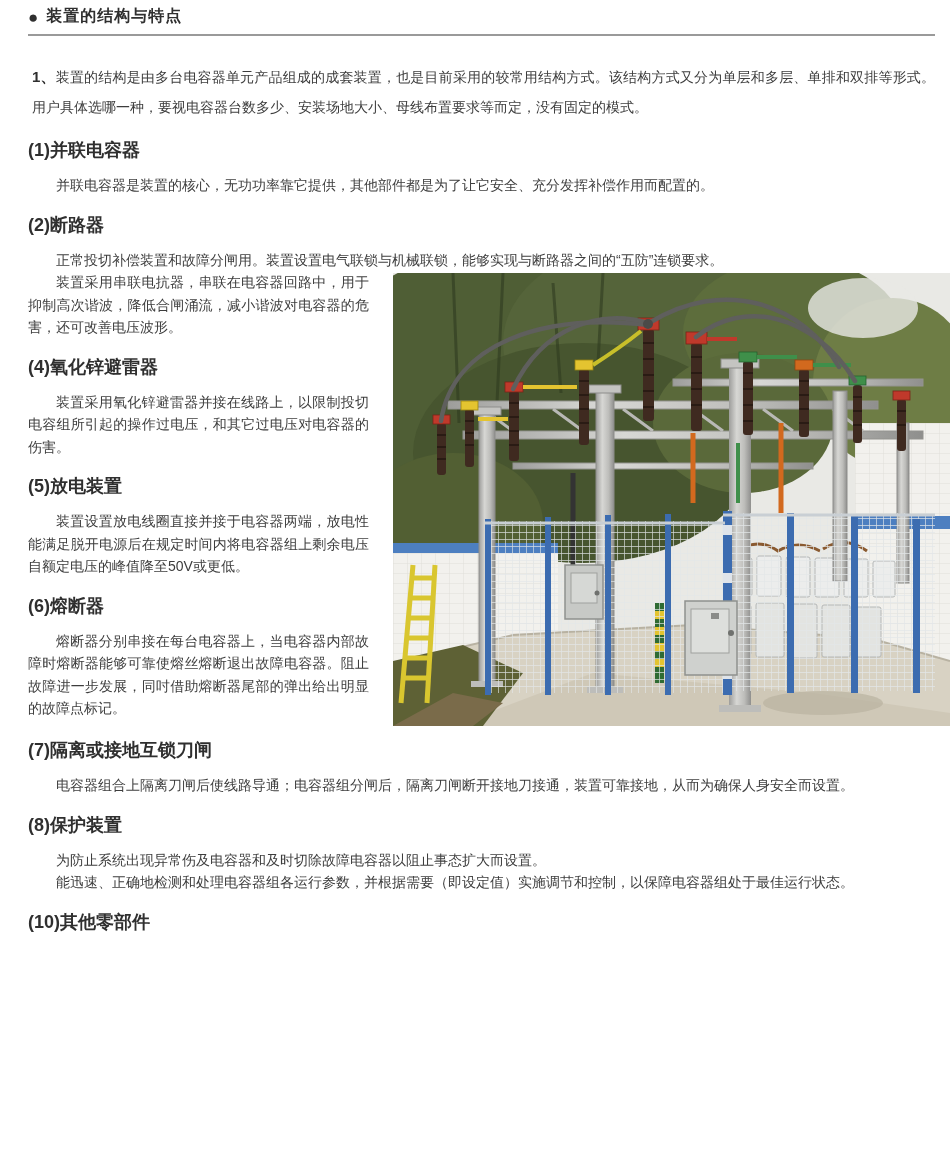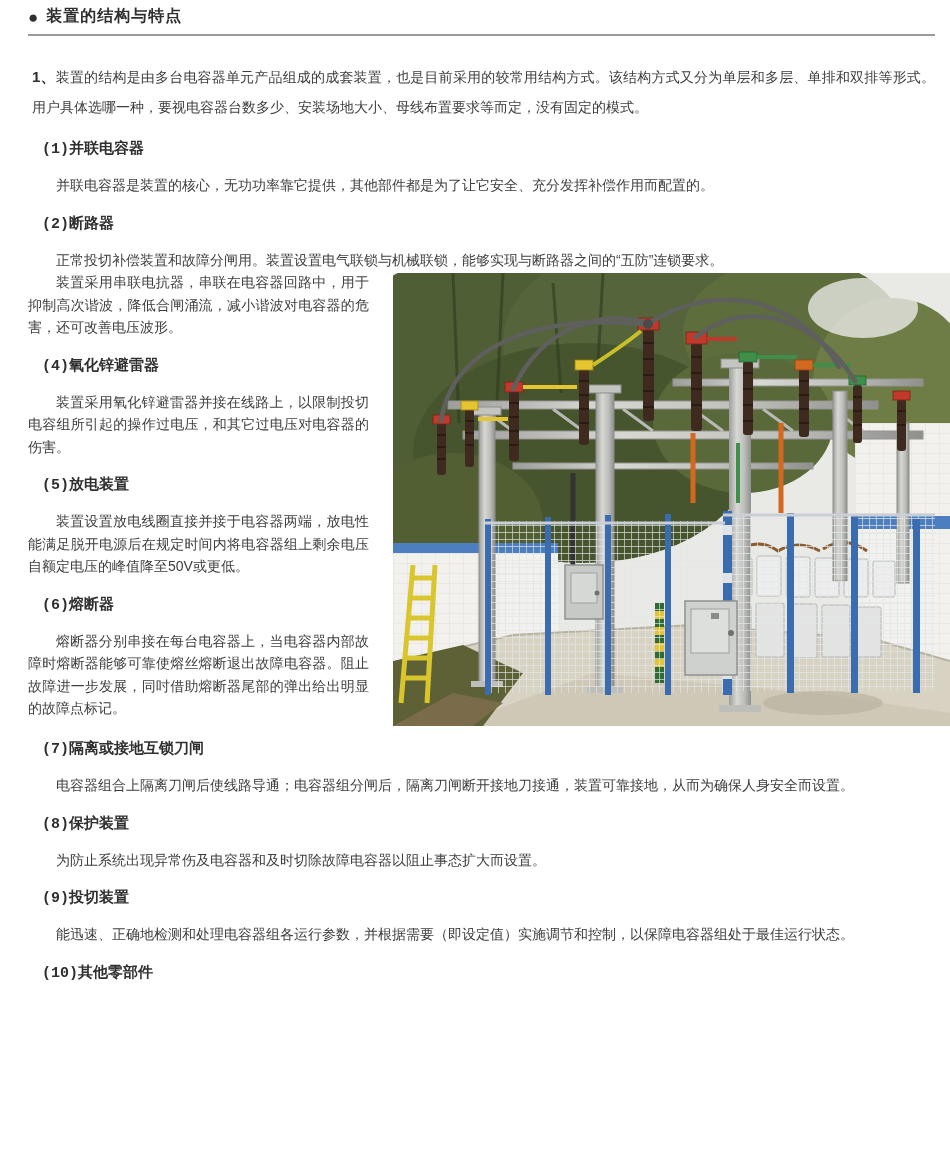--- a/index.html
+++ b/index.html
@@ -14,21 +14,21 @@
   .header{display:flex;align-items:center;gap:8px;margin-right:15px;}
   .bullet{color:#2f2f2f;font-size:17px;line-height:1;transform:translateY(1px);}
   .page-title{font-size:16px;font-weight:bold;color:#2f2f2f;margin:0;letter-spacing:1px;}
   .divider{border:none;border-top:2px solid #9a9a9a;margin:7px 15px 0 0;}
 
   
   .intro{margin:26px 15px 0 4px;font-size:14px;line-height:30px;text-align:justify;color:#3d3d3d;}
   .intro .num{font-weight:bold;font-size:15px;color:#2f2f2f;}
 
   
-  .sec-h{font-size:15px;font-weight:bold;color:#2f2f2f;margin:20px 15px 16px 14px;line-height:16px;font-family:Liberation Mono, monospace;}
+  .sec-h{font-size:18px;font-weight:bold;color:#2f2f2f;margin:20px 15px 16px 0;line-height:16px;}
   .sec-b{font-size:14px;line-height:22.5px;margin:0 15px 0 0;text-indent:2em;text-align:justify;color:#3d3d3d;}
 
   
   .photo{
     float:right;width:557px;height:453px;margin:2px 0 16px 24px;
     overflow:hidden;background:#e9e9e5;
   }
   .photo svg{display:block;}
   .after-photo{clear:both;}
 </style>
@@ -264,20 +264,19 @@
   <h3 class="sec-h">(6)熔断器</h3>
   <p class="sec-b">熔断器分别串接在每台电容器上，当电容器内部故障时熔断器能够可靠使熔丝熔断退出故障电容器。阻止故障进一步发展，同吋借助熔断器尾部的弹出给出明显的故障点标记。</p>
 
   <div class="after-photo">
     <h3 class="sec-h">(7)隔离或接地互锁刀闸</h3>
     <p class="sec-b">电容器组合上隔离刀闸后使线路导通；电容器组分闸后，隔离刀闸断开接地刀接通，装置可靠接地，从而为确保人身安全而设置。</p>
 
     <h3 class="sec-h">(8)保护装置</h3>
     <p class="sec-b">为防止系统出现异常伤及电容器和及时切除故障电容器以阻止事态扩大而设置。</p>
 
-    <h3 class="sec-h">(9)投切装置</h3>
     <p class="sec-b">能迅速、正确地检测和处理电容器组各运行参数，并根据需要（即设定值）实施调节和控制，以保障电容器组处于最佳运行状态。</p>
 
     <h3 class="sec-h">(10)其他零部件</h3>
 
   </div>
 
 </div>
 
 </body></html>

